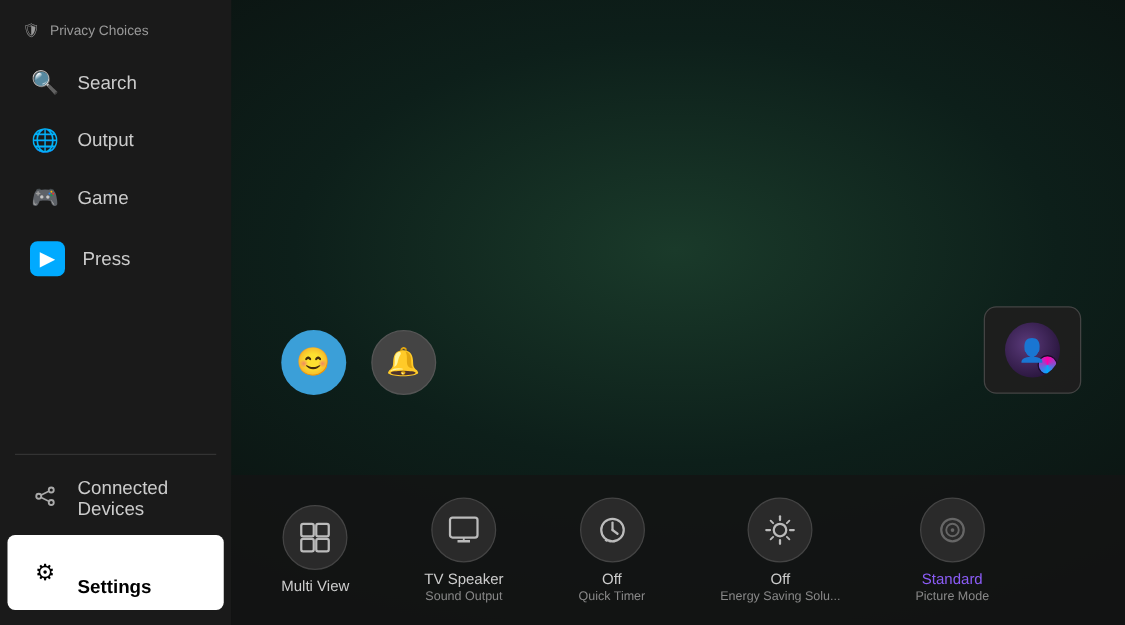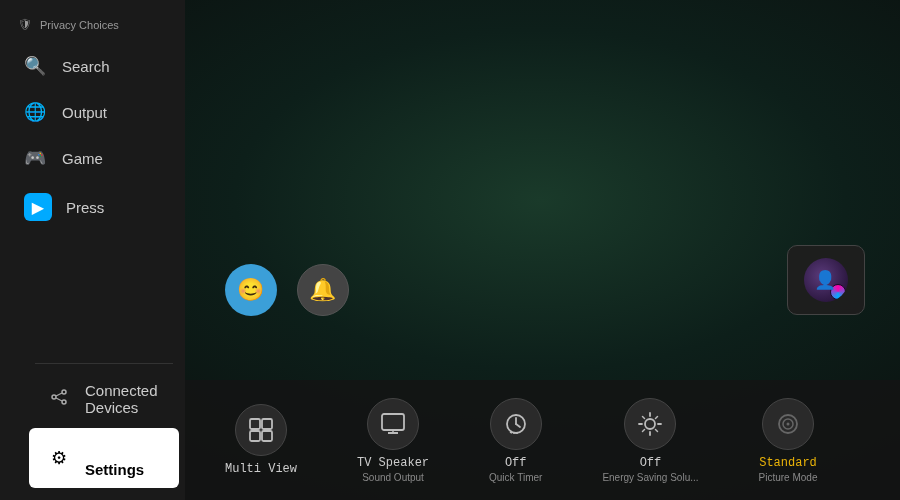--- a/index.html
+++ b/index.html
@@ -134,21 +134,20 @@
       justify-content: center;
       font-size: 22px;
       color: #ddd;
       border: 1.5px solid #444;
     }
 
     .quick-item .q-label {
       font-size: 12px;
       color: #ccc;
       text-align: center;
-      font-family: Liberation Mono, monospace;
     }
 
     .quick-item .q-sublabel {
       font-size: 10px;
       color: #888;
       text-align: left;
       margin-top: -4px;
     }
 
     
@@ -231,21 +230,20 @@
     .tooltip-text {
       font-size: 12.5px;
       color: #eee;
       line-height: 1.5;
     }
 
     
     .sidebar-bottom {
       margin-top: auto;
       padding-bottom: 10px;
-      padding-left: 23px;
     }
   </style>
 </head>
 <body>
 
 <div class="main-bg"></div>
 
 <nav class="sidebar">
 
   <div class="privacy-row">
@@ -371,17 +369,17 @@
   </div>
 
   <div class="quick-item">
     <div class="icon-circle">
       <svg width="26" height="26" viewBox="0 0 26 26" fill="none">
         <circle cx="13" cy="13" r="9" stroke="#666" stroke-width="1.8"></circle>
         <circle cx="13" cy="13" r="5" stroke="#666" stroke-width="1.5"></circle>
         <circle cx="13" cy="13" r="1.5" fill="#666"></circle>
       </svg>
     </div>
-    <span class="q-label" style="color:#eab308;">Standard</span>
+    <span class="q-label" style="color:#8b5cf6;">Standard</span>
     <span class="q-sublabel">Picture Mode</span>
   </div>
 
 </div>
 
 </body></html>

